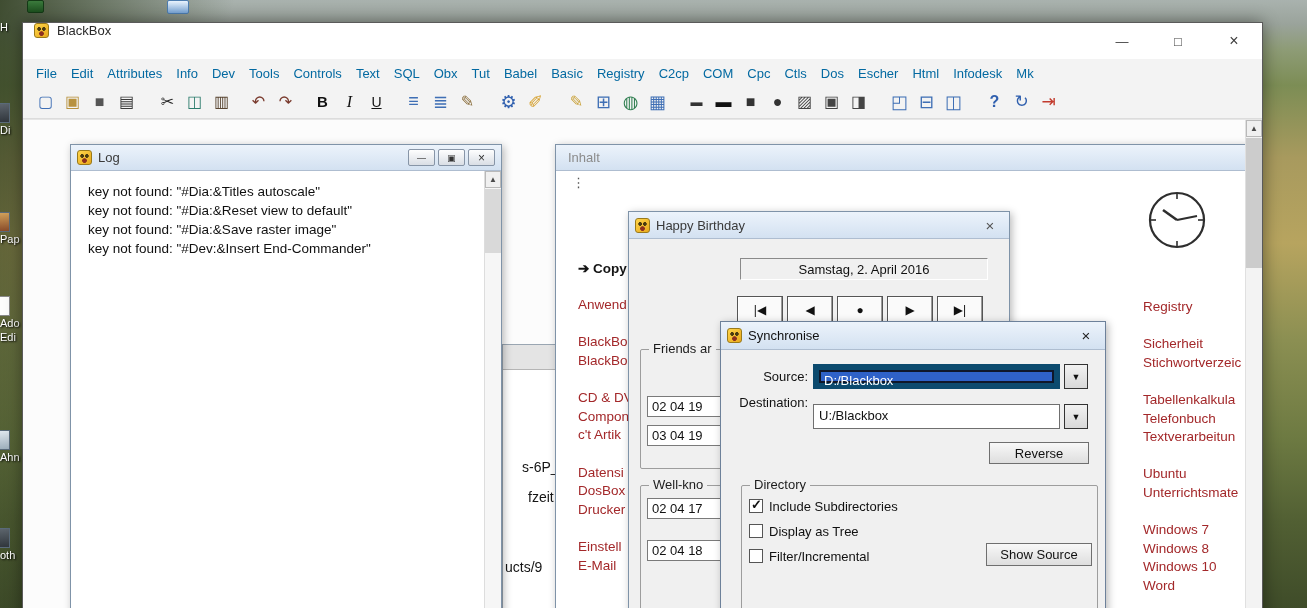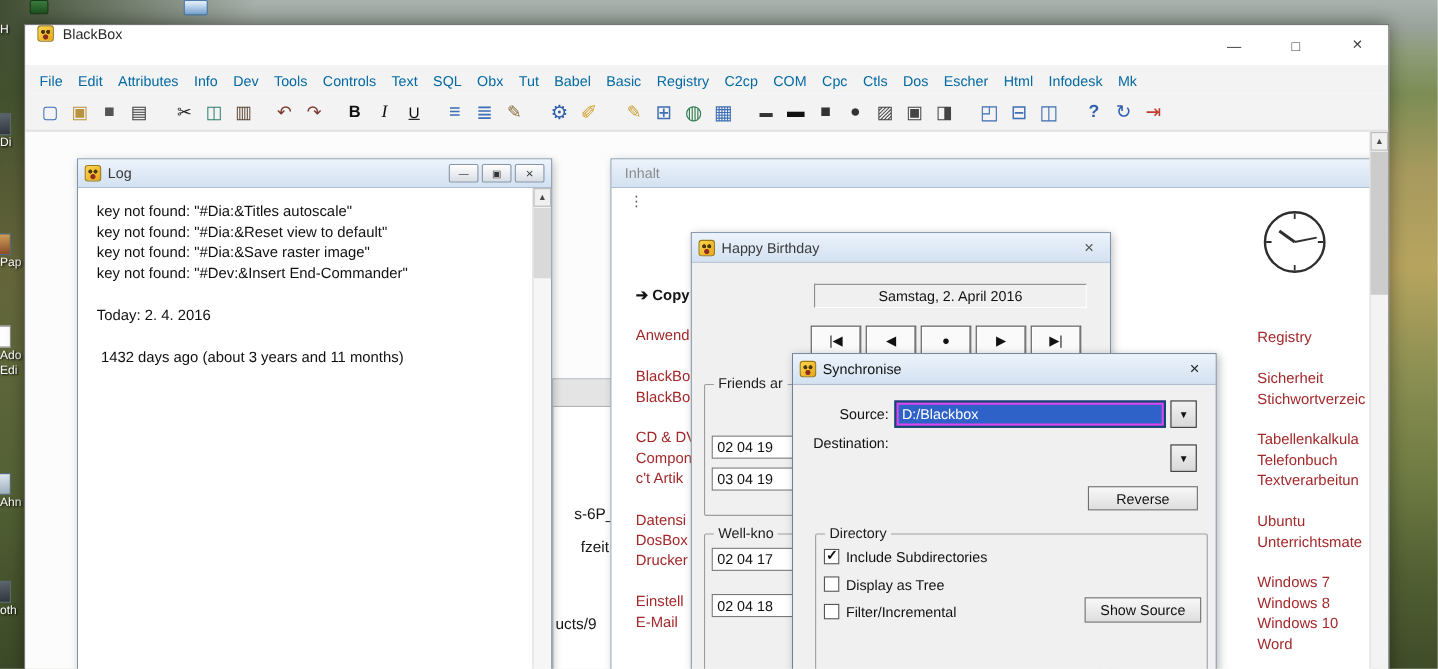--- a/index.html
+++ b/index.html
@@ -92,21 +92,21 @@
   .hb-field{position:absolute;left:6px;width:200px;height:21px;font-size:13px;color:#111;padding:2px 4px}
   .hb-group1 .f1{top:46px}.hb-group1 .f2{top:75px}
   .hb-group2 .f1{top:12px}.hb-group2 .f2{top:54px}
   
   .syncdlg{left:697px;top:201px;width:386px;height:420px;border-color:#6d819a}
   .syncdlg .ctitle{height:28px}
   .sync-content{position:absolute;inset:28px 0 0 0;background:#f0f0f0}
   .slabel{position:absolute;left:0;width:87px;text-align:right;font-size:13px;color:#111}
   .slabel.s1{top:19px}.slabel.s2{top:45px}
   .sfield{position:absolute;left:92px;width:247px;height:25px}
-  .sfield.src{top:14px;background:#d946ef;border:2px solid #0c4a6e;padding:2px}
+  .sfield.src{top:14px;background:#0f172a;border:6px solid #0c4a6e;padding:2px}
   .sfield.src .sel{display:block;height:100%;background:#2f62c8;color:#fff;font-size:13px;padding:1px 3px}
   .sfield.dst{top:54px;background:#fff;border:1px solid #6f6f6f;font-size:13px;color:#111;padding:3px 5px}
   .drop{position:absolute;left:343px;width:24px;height:25px;background:linear-gradient(#f2f2f2,#d8d8d8);border:1px solid #333;font-size:9px;color:#111;display:flex;align-items:center;justify-content:center}
   .drop.d1{top:14px}.drop.d2{top:54px}
   .reverse-btn{position:absolute;left:268px;top:92px;width:100px;height:22px}
   .sync-group{left:20px;top:135px;width:357px;height:170px}
   .chk-col{position:absolute;left:7px;top:12px}
   .chk-row{display:flex;align-items:center;height:16px;margin-bottom:9px}
   .chk-box{width:14px;height:14px;background:#fff;border:1px solid #555;position:relative;flex:0 0 auto}
   .chk-box[data-checked="true"]::after{content:"✓";position:absolute;left:1px;top:-3px;font-size:13px;font-weight:bold;color:#111}
@@ -244,23 +244,21 @@
           <span class="cbtn close">×</span>
         </div>
       </div>
       <div class="log-content">
 
       <div class="log-line">key not found: "#Dia:&amp;Titles autoscale"</div>
           <div class="log-line">key not found: "#Dia:&amp;Reset view to default"</div>
           <div class="log-line">key not found: "#Dia:&amp;Save raster image"</div>
           <div class="log-line">key not found: "#Dev:&amp;Insert End-Commander"</div>
           <div class="log-line"></div>
-          <div class="log-line">Today: 2. 4. 2016</div>
           <div class="log-line"></div>
-          <div class="log-line"> 1432 days ago (about 3 years and 11 months)</div>
         </div>
       <div class="vscroll">
         <div class="sc-arrow">▲</div>
         <div class="sc-thumb"></div>
       </div>
     </div>
 
     <div class="cwin inhaltwin">
       <div class="ctitle inactive">
         <span class="ct-text">Inhalt</span>
@@ -353,20 +351,21 @@
         <span class="ct-text" style="color:#111">Synchronise</span>
         <span class="xplain" style="color:#222">×</span>
       </div>
       <div class="sync-content">
         <span class="slabel s1">Source:</span>
         <div class="sfield src">
           <span class="sel">D:/Blackbox</span>
         </div>
         <button class="drop d1">▼</button>
         <span class="slabel s2">Destination:</span>
+        <div class="sfield dst">U:/Blackbox</div>
         <button class="drop d2">▼</button>
         <button class="btn3d reverse-btn">Reverse</button>
         <div class="group sync-group">
           <span class="group-label">Directory</span>
           <div class="chk-col">
 
           <label class="chk-row">
               <span class="chk-box" data-checked="true"></span>
               <span class="chk-label">Include Subdirectories</span>
             </label>

